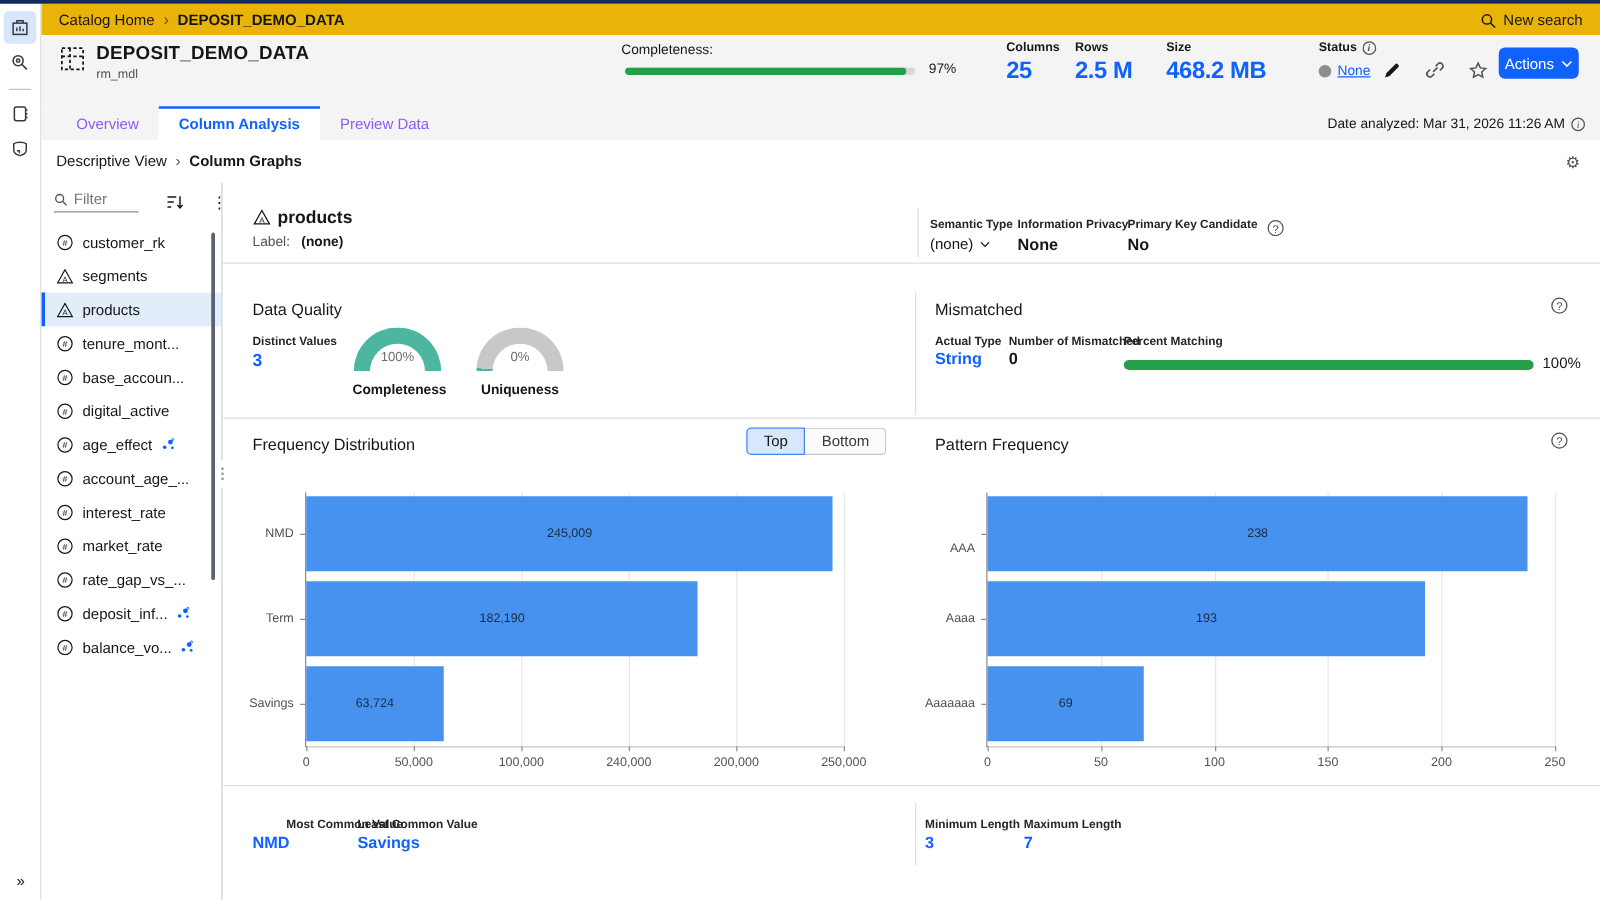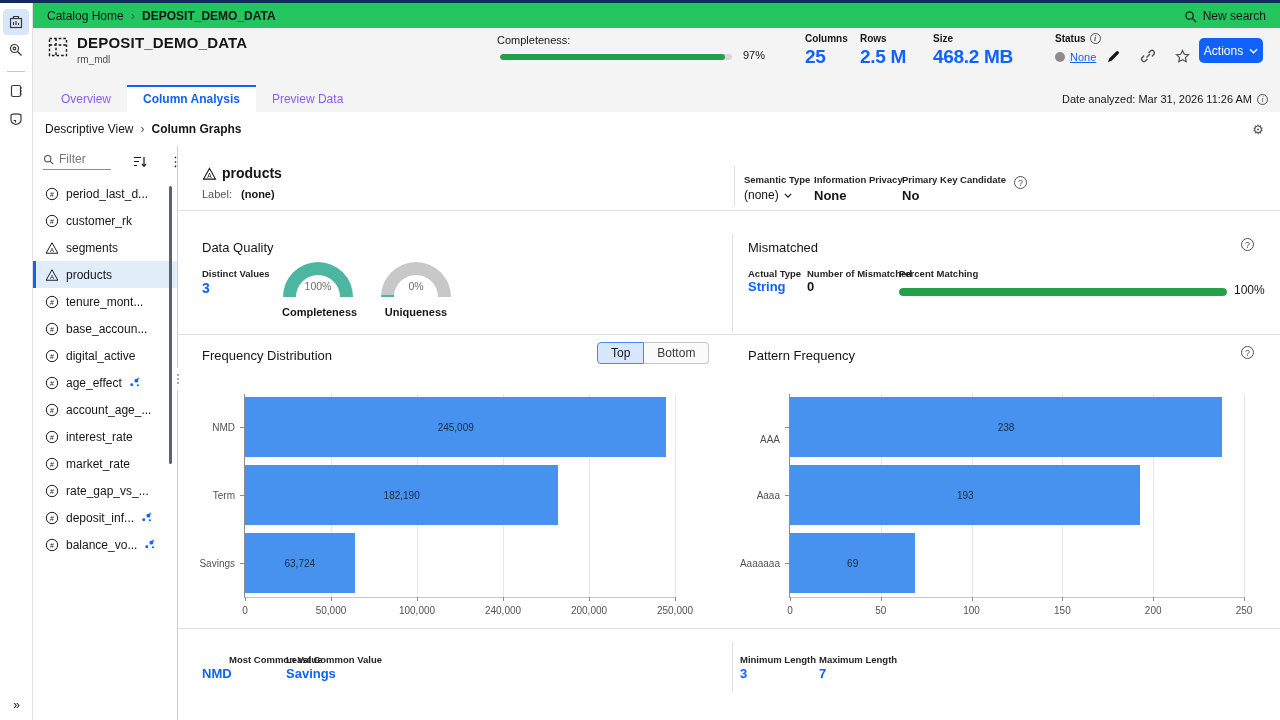--- a/index.html
+++ b/index.html
@@ -9,21 +9,21 @@
 
   
   .rail { position:absolute; top:3px; left:0; width:33px; height:717px; background:#fff;
     border-right:1px solid #e0e0e0; display:flex; flex-direction:column; align-items:center; padding-top:6px; z-index:10; }
   .rail-btn { width:26px; height:26px; display:flex; align-items:center; justify-content:center; border-radius:4px; margin-bottom:2px; cursor:pointer; }
   .rail-btn.active { background:#d7e6fb; }
   .rail-div { width:18px; height:1px; background:#c6c6c6; margin:6px 0; }
   .rail-expand { position:absolute; bottom:8px; left:0; width:33px; text-align:center; font-size:12px; color:#161616; cursor:pointer; }
 
   
-  .topstrip { position:absolute; top:3px; left:33px; width:1247px; height:25px; background:#22c55e;
+  .topstrip { position:absolute; top:3px; left:33px; width:1247px; height:25px; background:#eab308;
     display:flex; align-items:center; justify-content:space-between; padding:0 14px; font-size:12px; }
   .crumb { display:flex; align-items:center; gap:7px; }
   .crumb .sep { color:#525252; font-size:13px; }
   .crumb-current { font-weight:bold; }
   .newsearch { display:flex; align-items:flex-end; gap:6px; cursor:pointer; }
 
   
   .hdr { position:absolute; top:28px; left:33px; width:1247px; height:57px; background:#f4f4f4; }
   .hdr-title-wrap { position:absolute; left:14px; top:6px; display:flex; gap:8px; }
   .hdr-title { font-size:15px; font-weight:bold; letter-spacing:.2px; }
@@ -271,27 +271,20 @@
         <span>
           <svg width="14" height="13" viewBox="0 0 14 13" fill="none" stroke="#161616" stroke-width="1.2">
             <path d="M1 2.5h7M1 6.5h5M1 10.5h3"></path>
               <path d="M11 2v9"></path>
               <path d="M9 9l2 2.3L13 9"></path>
           </svg>
         </span>
         <span class="dots">⋮</span>
       </div>
       <div class="col-list" id="col-list">
-          <div class="col-item">
-            <svg width="14" height="14" viewBox="0 0 16 16">
-              <circle cx="8" cy="8" r="6.5" fill="none" stroke="#161616" stroke-width="1.1"></circle>
-              <text x="8" y="11" font-size="8" text-anchor="middle" fill="#161616" font-family="Liberation Sans, sans-serif">#</text>
-            </svg>
-            <span>period_last_d...</span>
-          </div>
           <div class="col-item">
             <svg width="14" height="14" viewBox="0 0 16 16">
               <circle cx="8" cy="8" r="6.5" fill="none" stroke="#161616" stroke-width="1.1"></circle>
               <text x="8" y="11" font-size="8" text-anchor="middle" fill="#161616" font-family="Liberation Sans, sans-serif">#</text>
             </svg>
             <span>customer_rk</span>
           </div>
           <div class="col-item">
             <svg width="14" height="14" viewBox="0 0 16 16">
               <path d="M8 2L14.7 14H1.3z" fill="none" stroke="#161616" stroke-width="1.1"></path>

